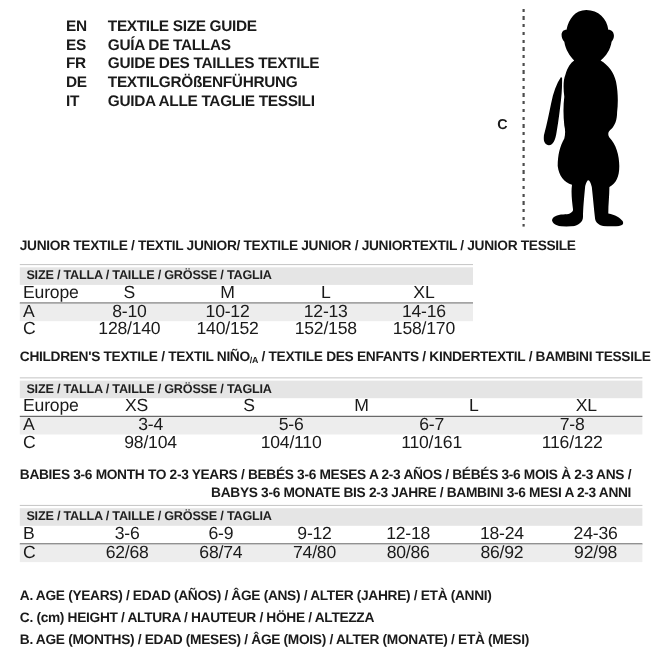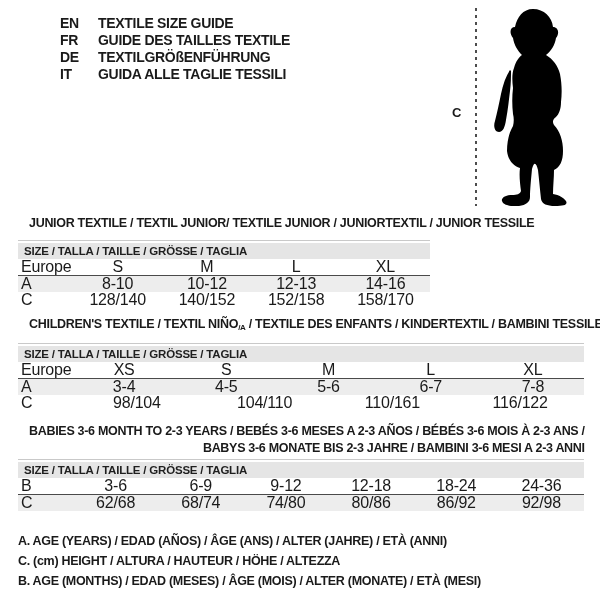--- a/index.html
+++ b/index.html
@@ -12,21 +12,21 @@
   .lang-row{line-height:17px;font-size:14px;font-weight:700;letter-spacing:-0.3px;white-space:nowrap;}
   .lang-code{display:inline-block;width:38px;padding-left:40px;}
   
   .dotted-line{
     position:absolute;left:475px;top:8px;width:2px;height:198px;
     background:repeating-linear-gradient(to bottom,#4d4d4d 0 3px,transparent 3px 7px);
   }
   .height-label{position:absolute;left:452px;top:105px;font-size:13px;font-weight:700;}
   .baby-svg{position:absolute;left:494px;top:8px;width:78px;height:198px;}
   
-  .sec-title{position:absolute;left:18px;font-size:12.5px;font-weight:700;letter-spacing:-0.3px;white-space:nowrap;margin-left:11px;}
+  .sec-title{position:absolute;left:18px;font-size:12.5px;font-weight:700;letter-spacing:-0.3px;white-space:nowrap;}
   .sec-title.t1{top:216px;}
   .sec-title.t2{top:317px;}
   .sec-title.t3{top:423px;line-height:17px;text-align:right;}
   .sub{font-size:8px;vertical-align:-2px;font-weight:700;}
   
   .tbl{position:absolute;left:18px;}
   .tbl.tbl1{top:240px;width:412px;}
   .tbl.tbl2{top:343px;width:566px;}
   .tbl.tbl3{top:459px;width:566px;}
   .tbl-topline{border-top:1px solid #c9c9c9;margin-bottom:2px;}
@@ -44,20 +44,23 @@
   .note-line{line-height:20px;font-size:12.5px;font-weight:700;letter-spacing:-0.3px;white-space:nowrap;}
 </style>
 </head>
 <body>
 
 <div class="page">
 
   <div class="lang-block">
     <div class="lang-row">
       <span class="lang-code">EN</span><span>TEXTILE SIZE GUIDE</span>
+    </div>
+    <div class="lang-row">
+      <span class="lang-code">ES</span><span>GUÍA DE TALLAS</span>
     </div>
     <div class="lang-row">
       <span class="lang-code">FR</span><span>GUIDE DES TAILLES TEXTILE</span>
     </div>
     <div class="lang-row">
       <span class="lang-code">DE</span><span>TEXTILGRÖßENFÜHRUNG</span>
     </div>
     <div class="lang-row">
       <span class="lang-code">IT</span><span>GUIDA ALLE TAGLIE TESSILI</span>
     </div>
@@ -144,21 +147,20 @@
       <span class="row-label">Europe</span>
       <span class="cell">XS</span>
       <span class="cell">S</span>
       <span class="cell">M</span>
       <span class="cell">L</span>
       <span class="cell">XL</span>
     </div>
     <div class="tbl-row alt">
       <span class="row-label">A</span>
       <span class="cell">3-4</span>
-      <span class="cell">4-5</span>
       <span class="cell">5-6</span>
       <span class="cell">6-7</span>
       <span class="cell">7-8</span>
     </div>
     <div class="tbl-row">
       <span class="row-label">C</span>
       <span class="cell">98/104</span>
       <span class="cell">104/110</span>
       <span class="cell">110/161</span>
       <span class="cell">116/122</span>

